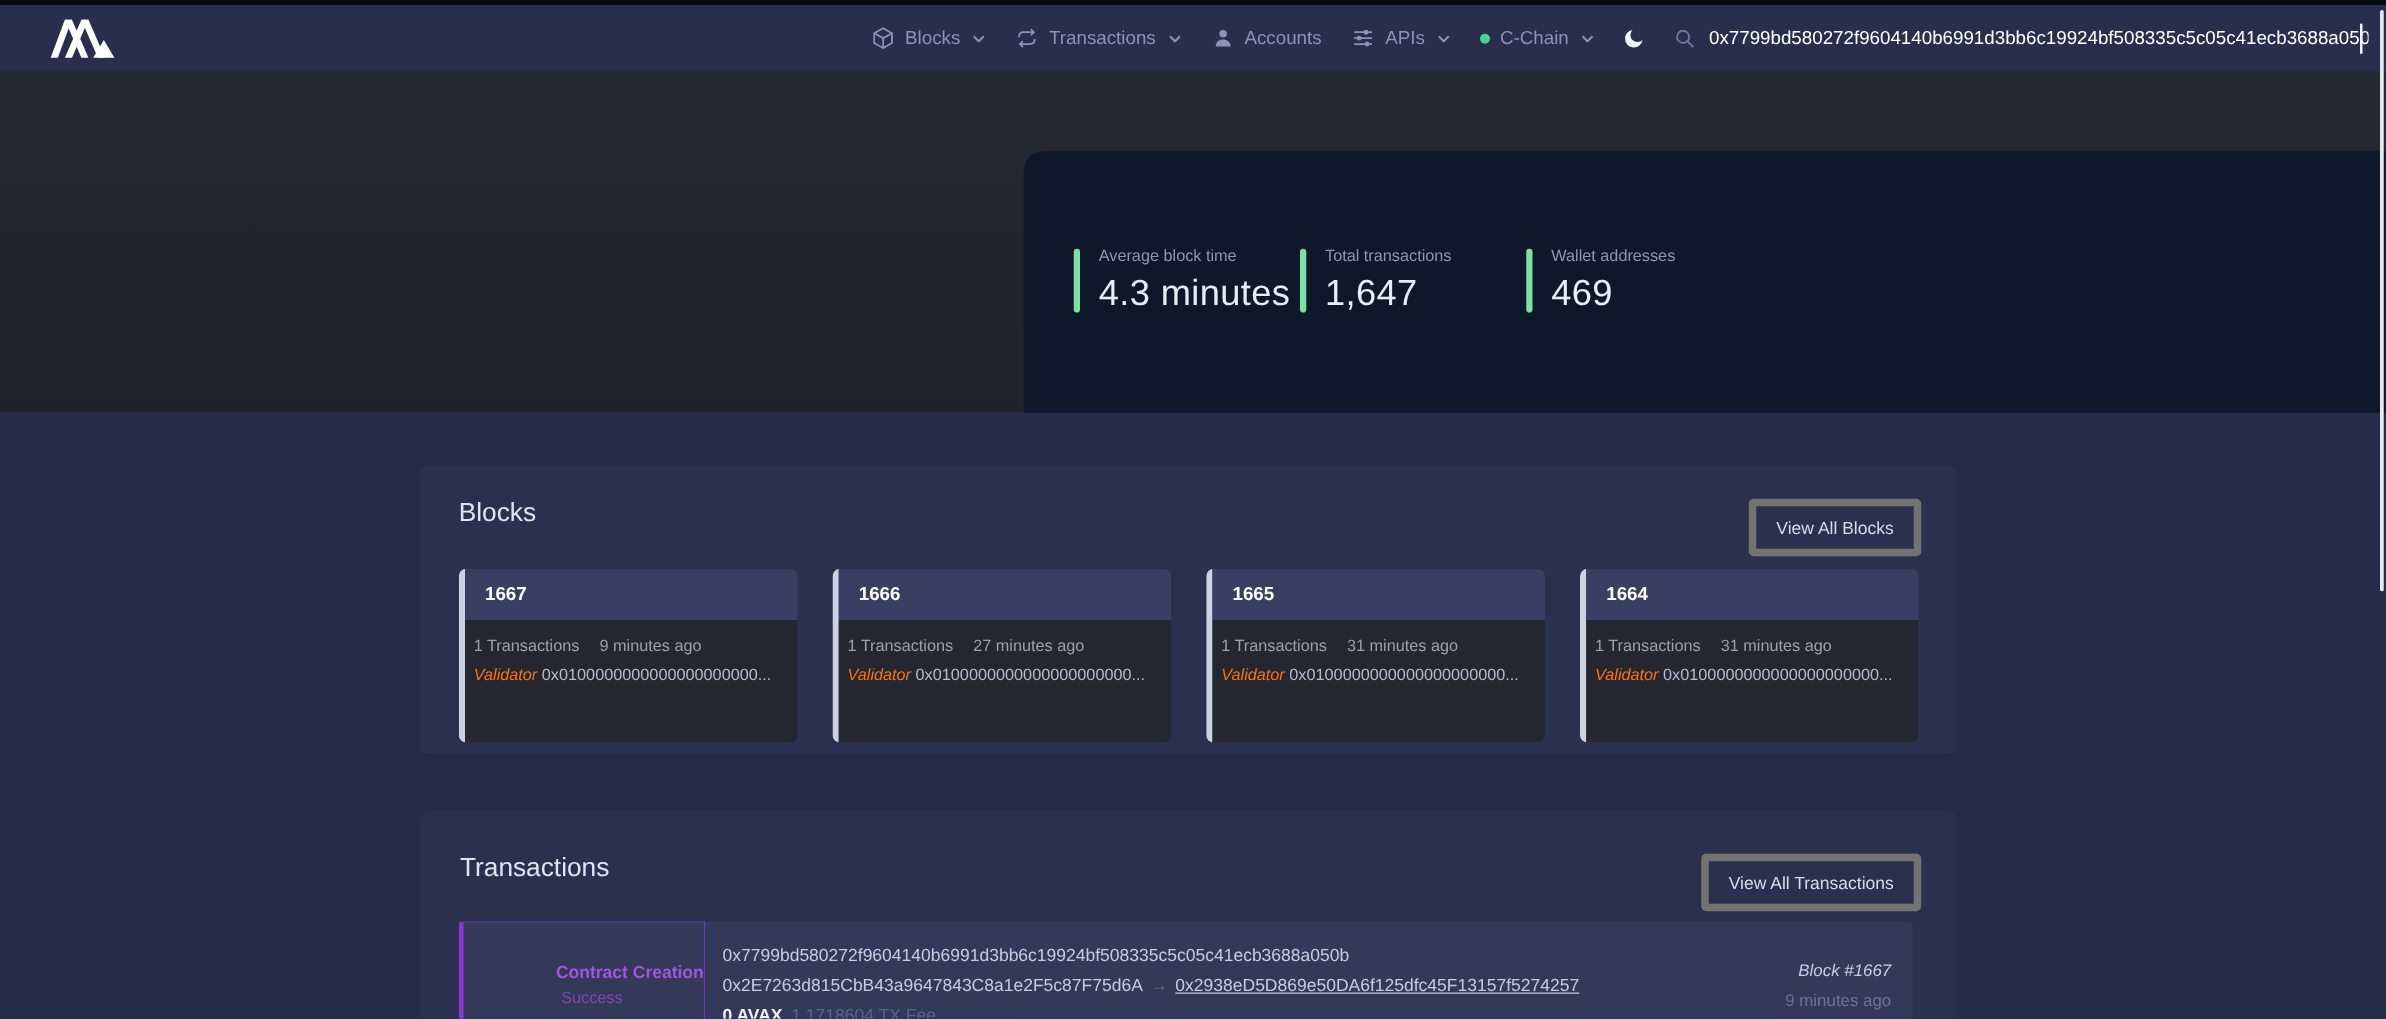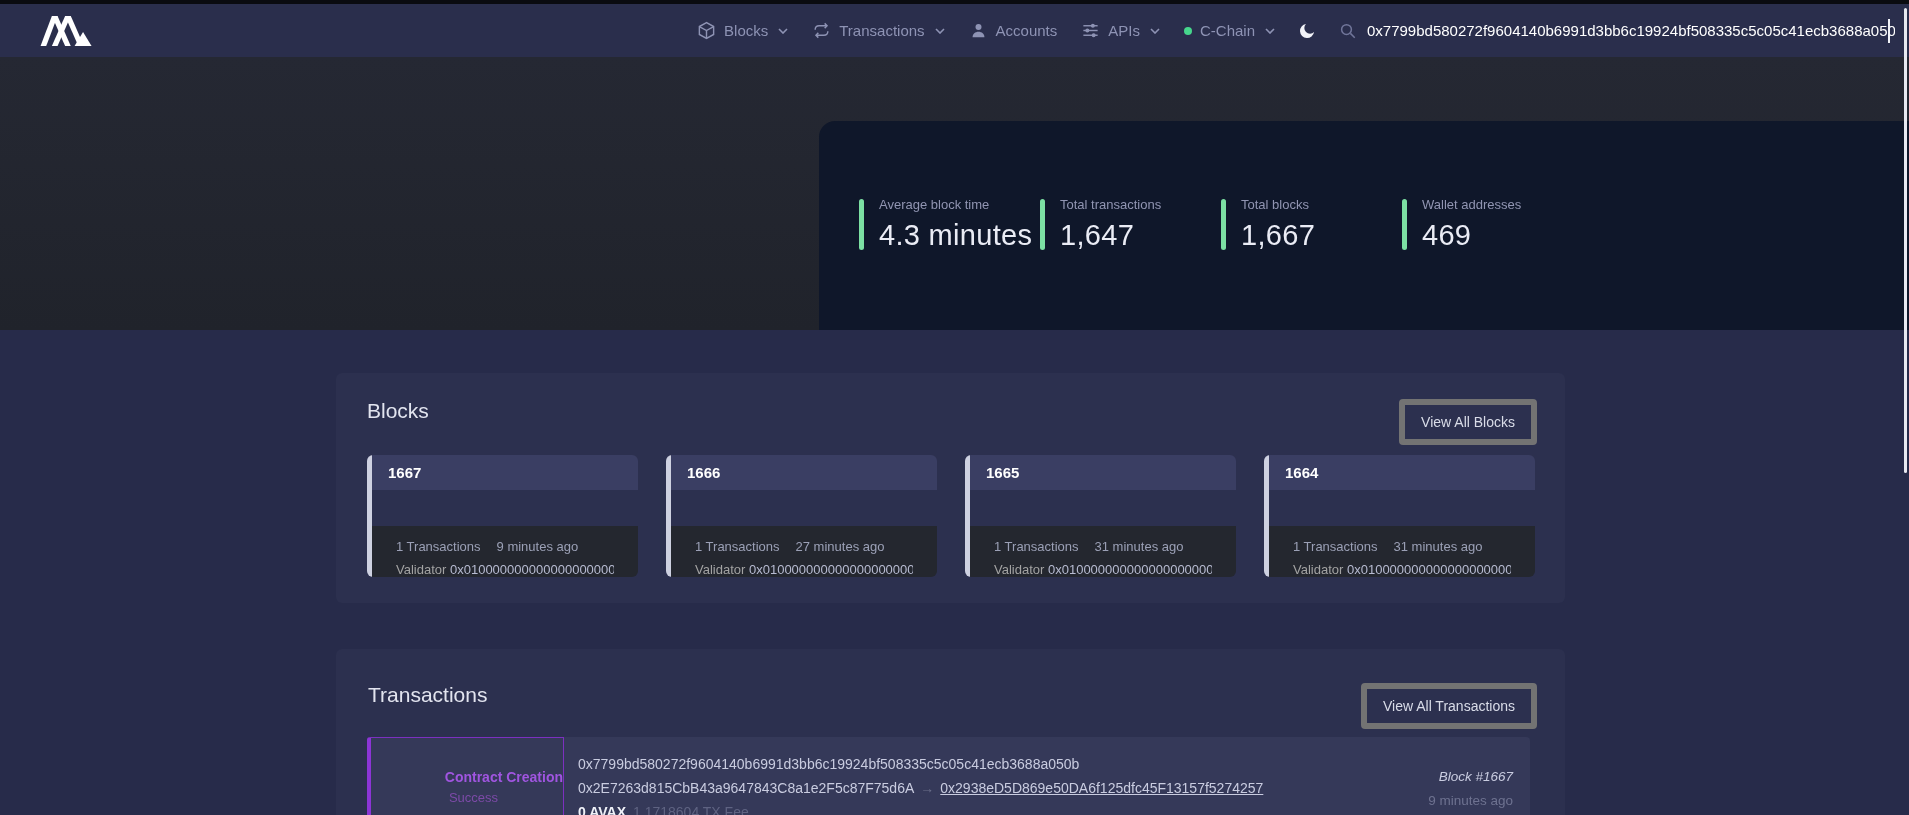--- a/index.html
+++ b/index.html
@@ -66,29 +66,29 @@
   .ghost-btn {
     background:transparent; border:6px solid #737373; border-radius:4px;
     color:#d9dce8; font-size:14px; font-family:inherit;
     padding:9px 16px; cursor:pointer; white-space:nowrap;
   }
 
   
   .blocks-section { top:373px; height:230px; }
   .blocks-section .section-head { padding:26px 28px 0 31px; }
   .block-cards { position:absolute; left:31px; top:82px; display:flex; gap:28px; }
-  .block-card { width:271px; height:122px; border-radius:6px; overflow:hidden; display:flex; cursor:pointer;justify-content:flex-end; }
+  .block-card { width:271px; height:139px; border-radius:6px; overflow:hidden; display:flex; cursor:pointer;justify-content:flex-end; }
   .block-card .accent { width:5px; background:#ced1e1; flex:none; }
   .block-card .bc-body { flex:1; display:flex; flex-direction:column; min-width:0; }
   .bc-top { height:41px; background:#3a3e63; display:flex; align-items:center; padding-left:16px; }
   .bc-num { font-size:15px; font-weight:bold; color:#ffffff; }
-  .bc-bottom { flex:1; background:#24272f; padding:13px 24px 0; min-width:0;margin-top:36px; }
+  .bc-bottom { flex:1; background:#24272f; padding:13px 7px 0; min-width:0; }
   .bc-meta { display:flex; gap:16px; font-size:13px; color:#9ba0b6; white-space:nowrap; }
   .bc-validator { margin-top:8px; font-size:13px; white-space:nowrap; overflow:hidden; }
-  .bc-validator .v-label { color:#a3a3a3; }
+  .bc-validator .v-label { color:#f97316;font-style:italic; }
   .bc-validator .v-value { color:#b7bbd1; }
 
   
   .tx-section { top:649px; height:166px; border-radius:6px 6px 0 0; }
   .tx-section .section-head { padding:34px 28px 0 32px; }
   .tx-row {
     position:absolute; left:31px; top:88px; width:1163px; height:120px;
     background:#353959; border-radius:4px 4px 0 0; cursor:pointer;
   }
   .tx-type-cell {
@@ -213,27 +213,20 @@
   <div class="stat">
     <span class="stat-bar"></span>
     <div>
       <div class="stat-label">Total transactions</div>
       <div class="stat-value">1,647</div>
     </div>
   </div>
   <div class="stat">
     <span class="stat-bar"></span>
     <div>
-      <div class="stat-label">Total blocks</div>
-      <div class="stat-value">1,667</div>
-    </div>
-  </div>
-  <div class="stat">
-    <span class="stat-bar"></span>
-    <div>
       <div class="stat-label">Wallet addresses</div>
       <div class="stat-value">469</div>
     </div>
   </div>
 </section>
 
 <section class="section-card blocks-section">
   <div class="section-head">
     <h2 class="section-title">Blocks</h2>
     <button class="ghost-btn">View All Blocks</button>

